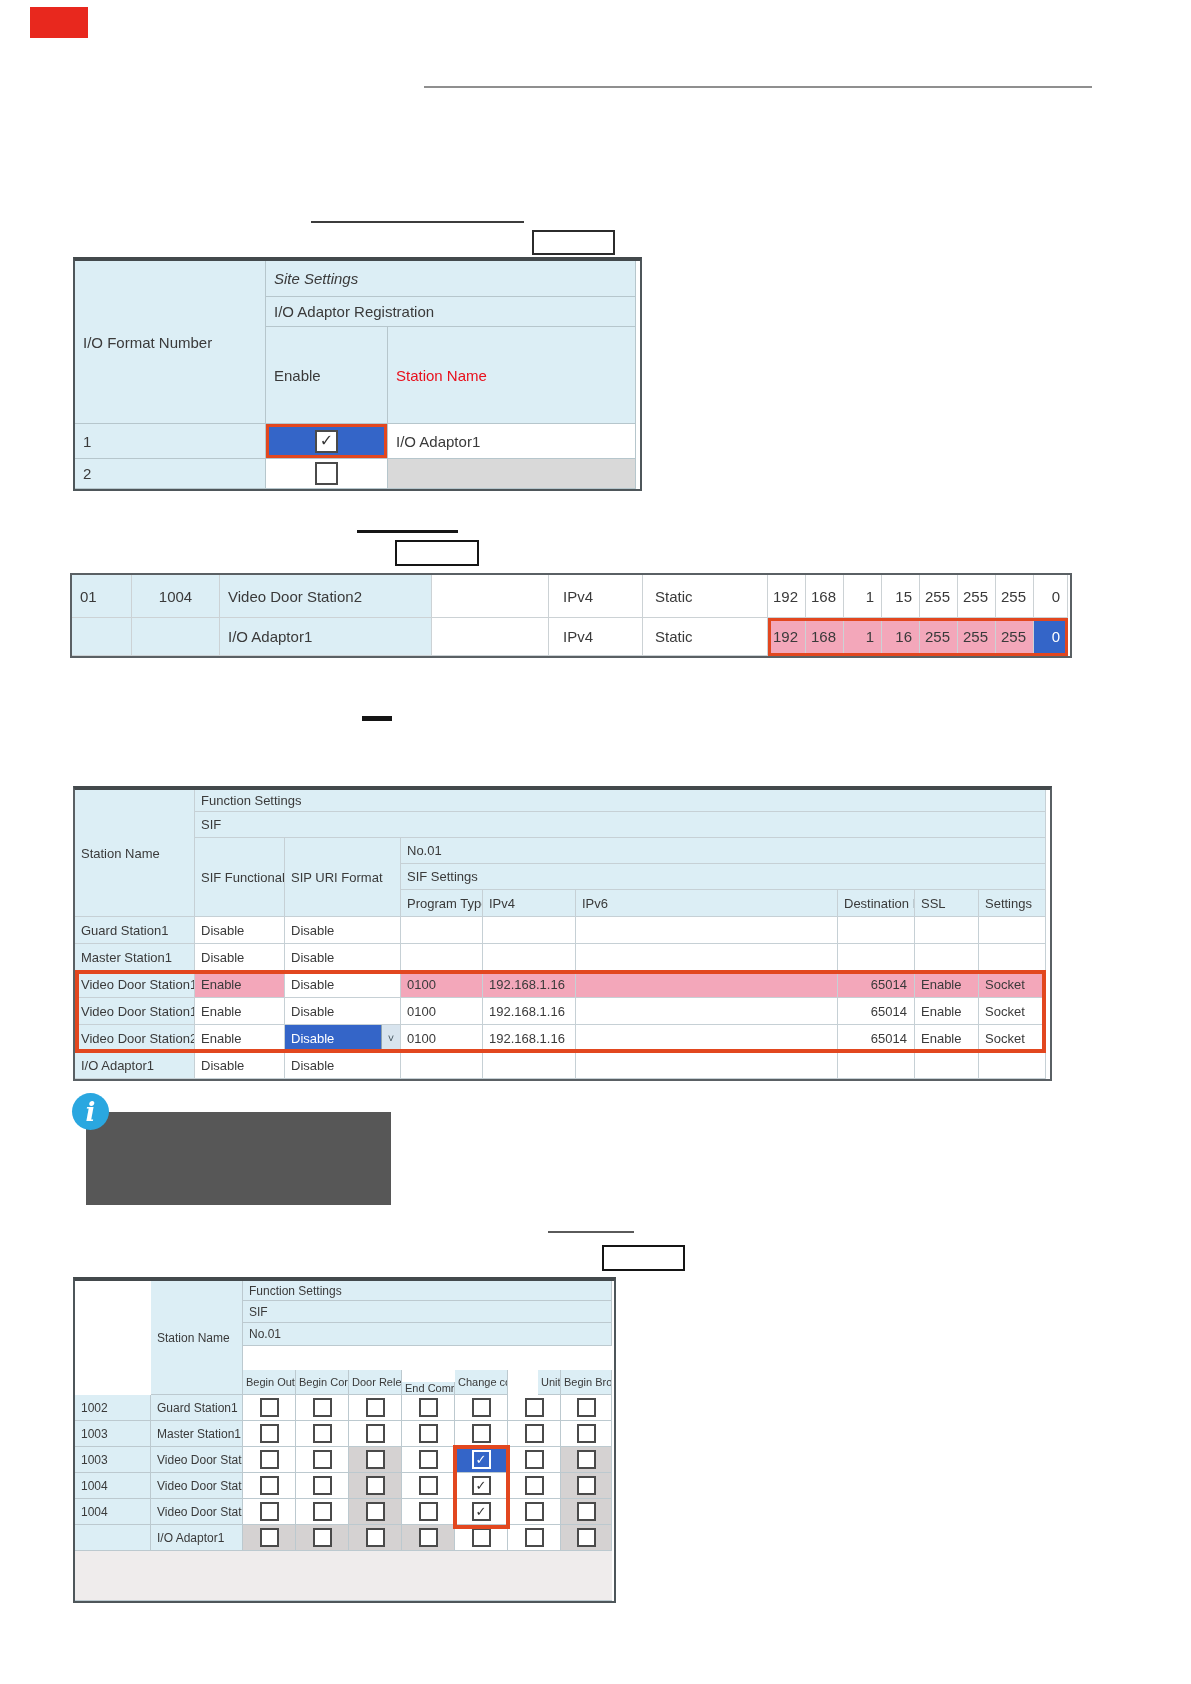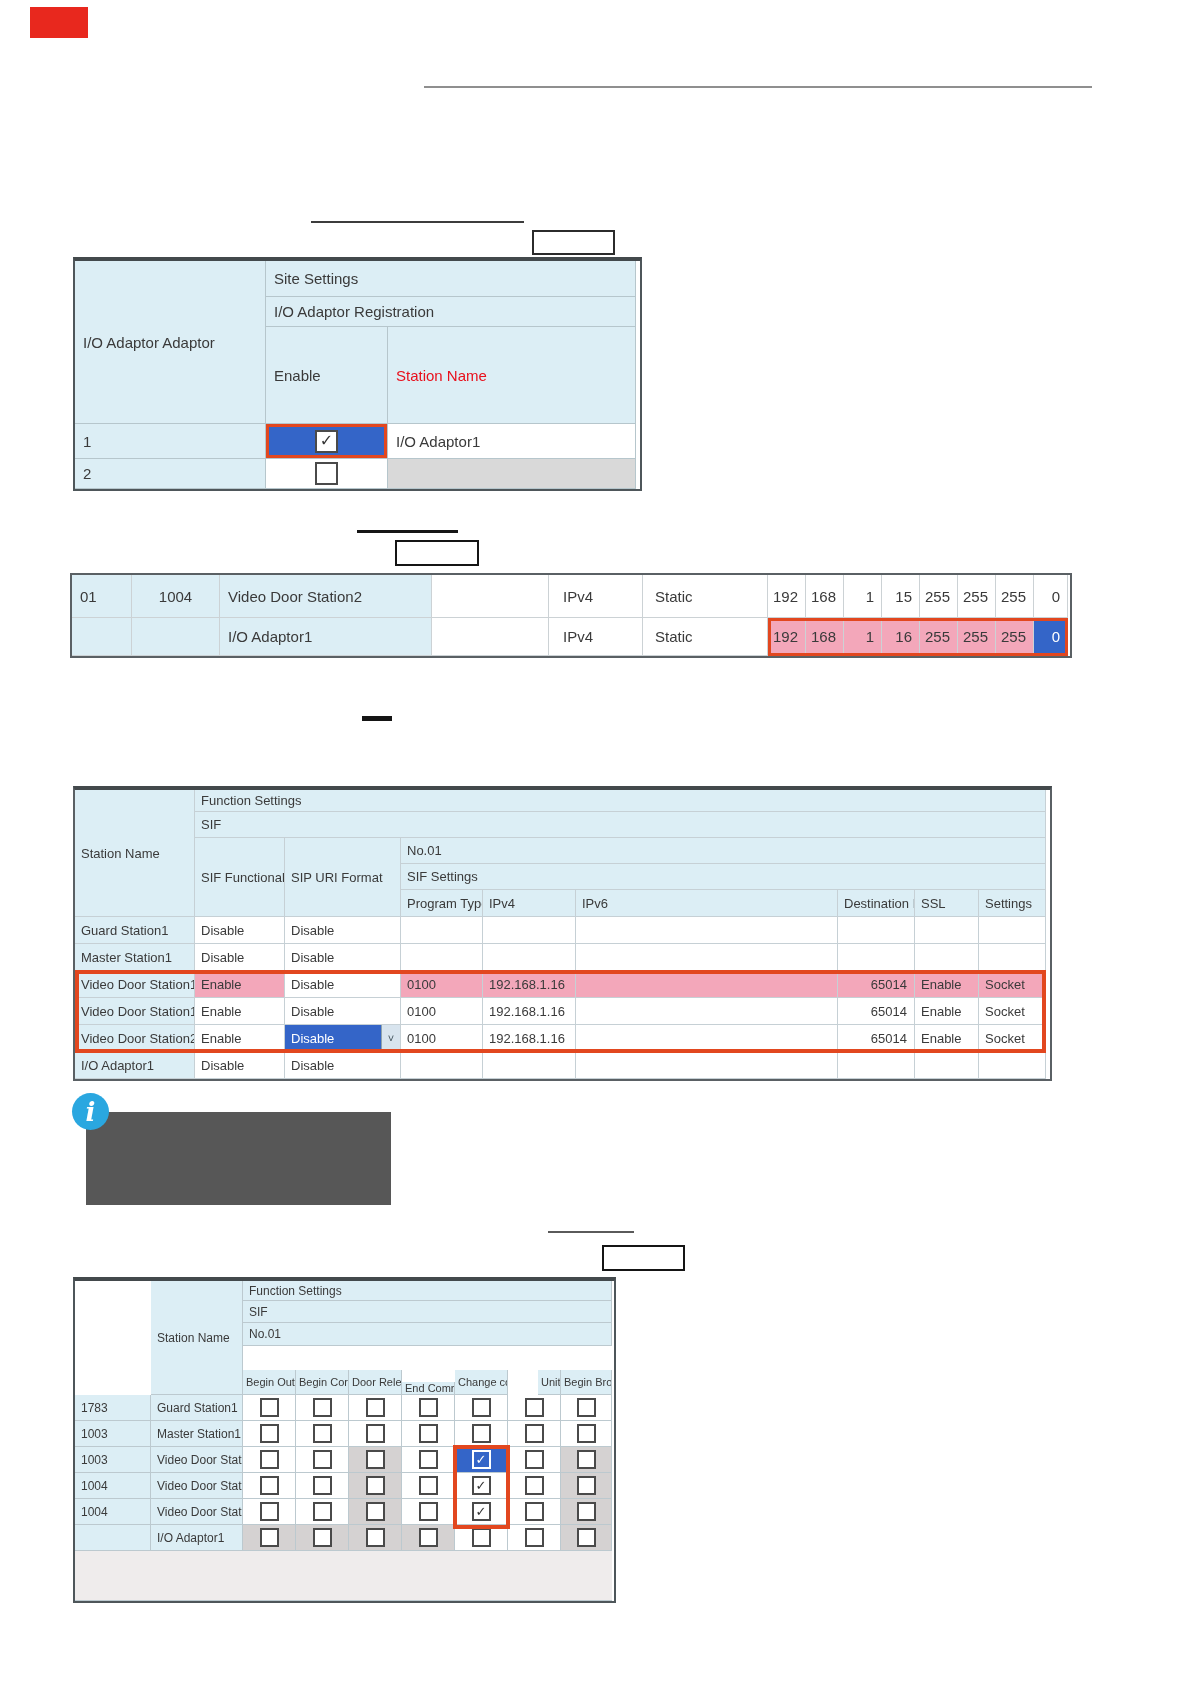--- a/index.html
+++ b/index.html
@@ -88,22 +88,22 @@
 
 <div class="page">
 
   <div class="abs red-marker"></div>
   <div class="abs top-rule"></div>
 
   <div class="abs s1-line"></div>
   <div class="abs s1-box"></div>
 
   <div class="abs t1">
-    <div class="cell hdr" style="grid-row:1/4;grid-column:1;">I/O Adaptor Adaptor</div>
-    <div class="cell hdr" style="grid-row:1;grid-column:2/4;">Site Settings</div>
+    <div class="cell hdr" style="grid-row:1/4;grid-column:1;">I/O Format Number</div>
+    <div class="cell hdr" style="grid-row:1;grid-column:2/4;font-style:italic;">Site Settings</div>
     <div class="cell hdr" style="grid-row:2;grid-column:2/4;">I/O Adaptor Registration</div>
     <div class="cell hdr" style="grid-row:3;grid-column:2;">Enable</div>
     <div class="cell hdr red-text" style="grid-row:3;grid-column:3;">Station Name</div>
 
     <div class="cell hdr" style="grid-row:4;grid-column:1;">1</div>
     <div class="cell center enable-sel" style="grid-row:4;grid-column:2;">
       <span class="cb big checked"></span>
     </div>
     <div class="cell" style="grid-row:4;grid-column:3;">I/O Adaptor1</div>
 
@@ -248,21 +248,21 @@
     <div class="cell hdr" style="grid-row:2;grid-column:3/10;">SIF</div>
     <div class="cell hdr" style="grid-row:3;grid-column:3/10;">No.01</div>
     <div class="cell hdr colh" style="grid-row:5;grid-column:3;">Begin Out</div>
     <div class="cell hdr colh" style="grid-row:5;grid-column:4;">Begin Cor</div>
     <div class="cell hdr colh" style="grid-row:5;grid-column:5;">Door Rele</div>
     <div class="cell hdr colh" style="grid-row:5;grid-column:6;margin-top:12px;">End Comr</div>
     <div class="cell hdr colh" style="grid-row:5;grid-column:7;">Change co</div>
     <div class="cell hdr colh" style="grid-row:5;grid-column:8;margin-left:30px;">Unit error</div>
     <div class="cell hdr colh" style="grid-row:5;grid-column:9;">Begin Broa</div>
 
-    <div class="cell hdr" style="grid-row:6;grid-column:1;">1783</div>
+    <div class="cell hdr" style="grid-row:6;grid-column:1;">1002</div>
     <div class="cell hdr" style="grid-row:6;grid-column:2;">Guard Station1</div>
     <div class="cell cbcell" style="grid-row:6;grid-column:3;">
         <span class="cb"></span>
       </div>
     <div class="cell cbcell" style="grid-row:6;grid-column:4;">
         <span class="cb"></span>
       </div>
     <div class="cell cbcell" style="grid-row:6;grid-column:5;">
         <span class="cb"></span>
       </div>

